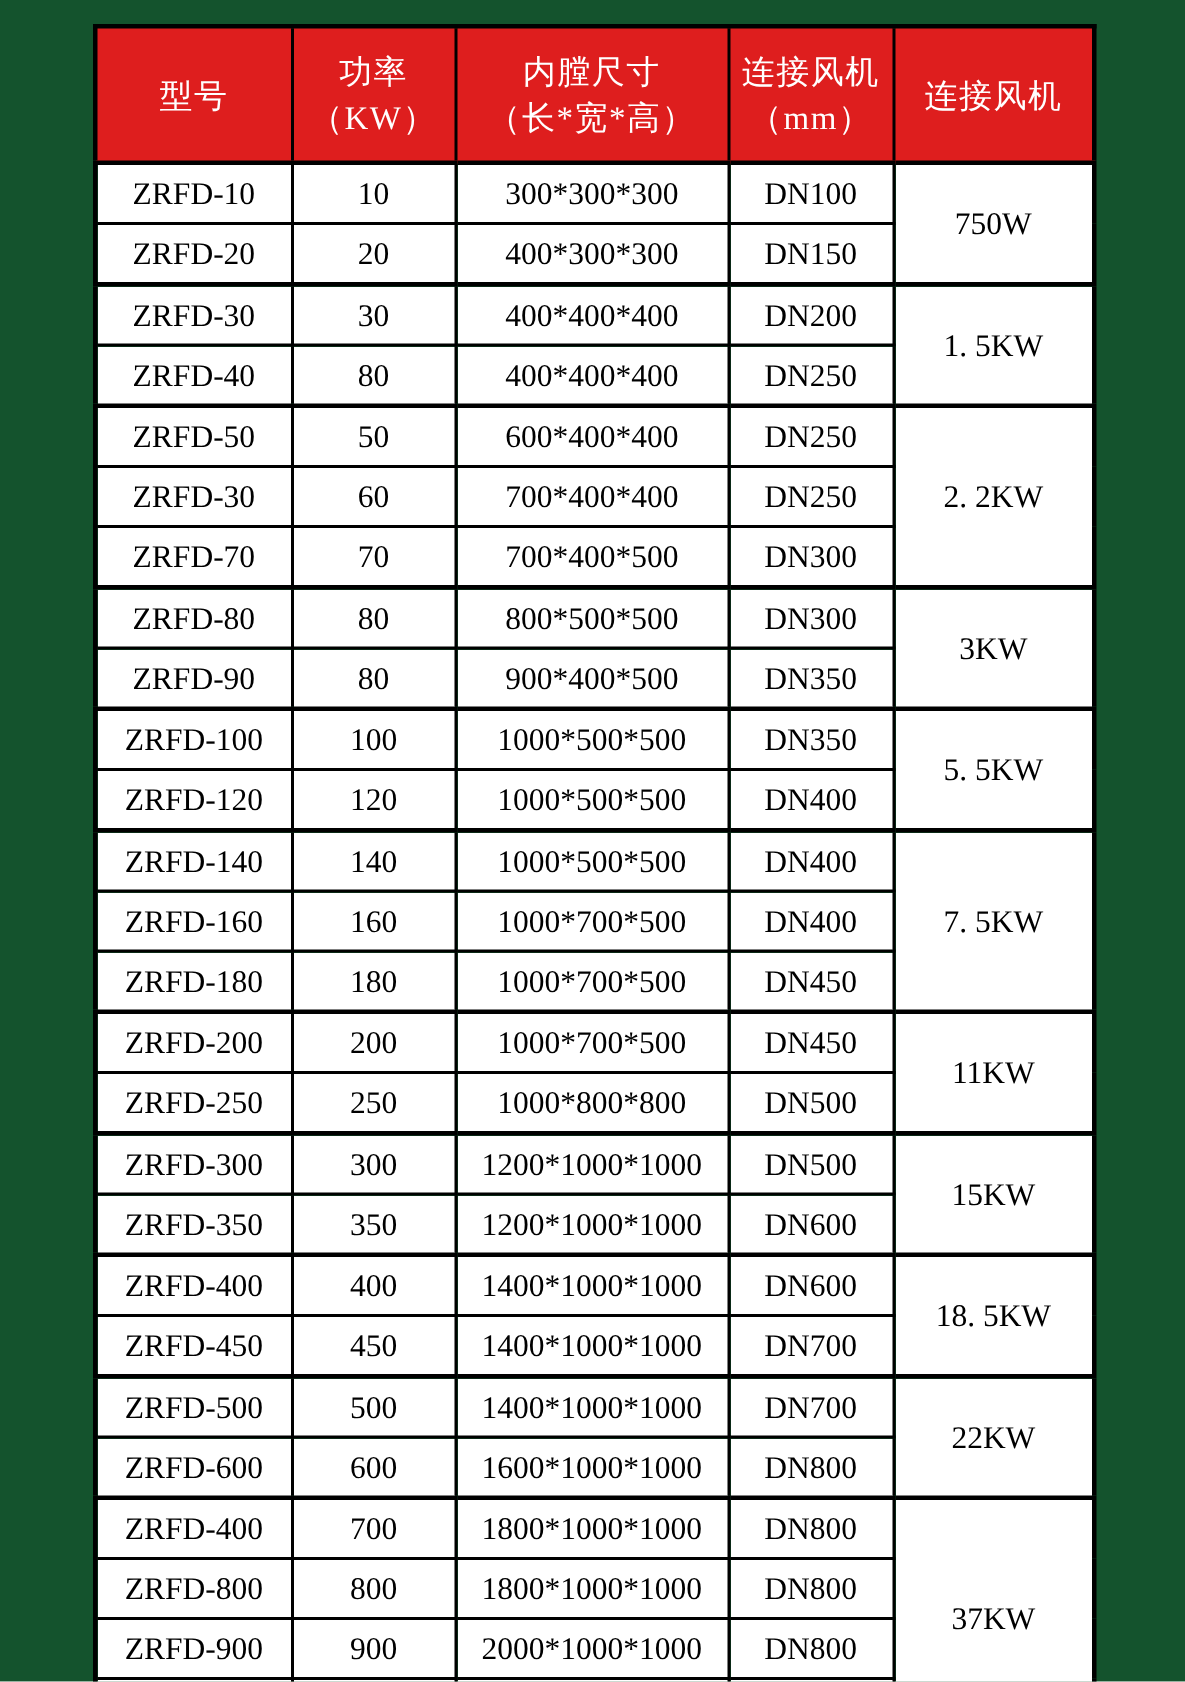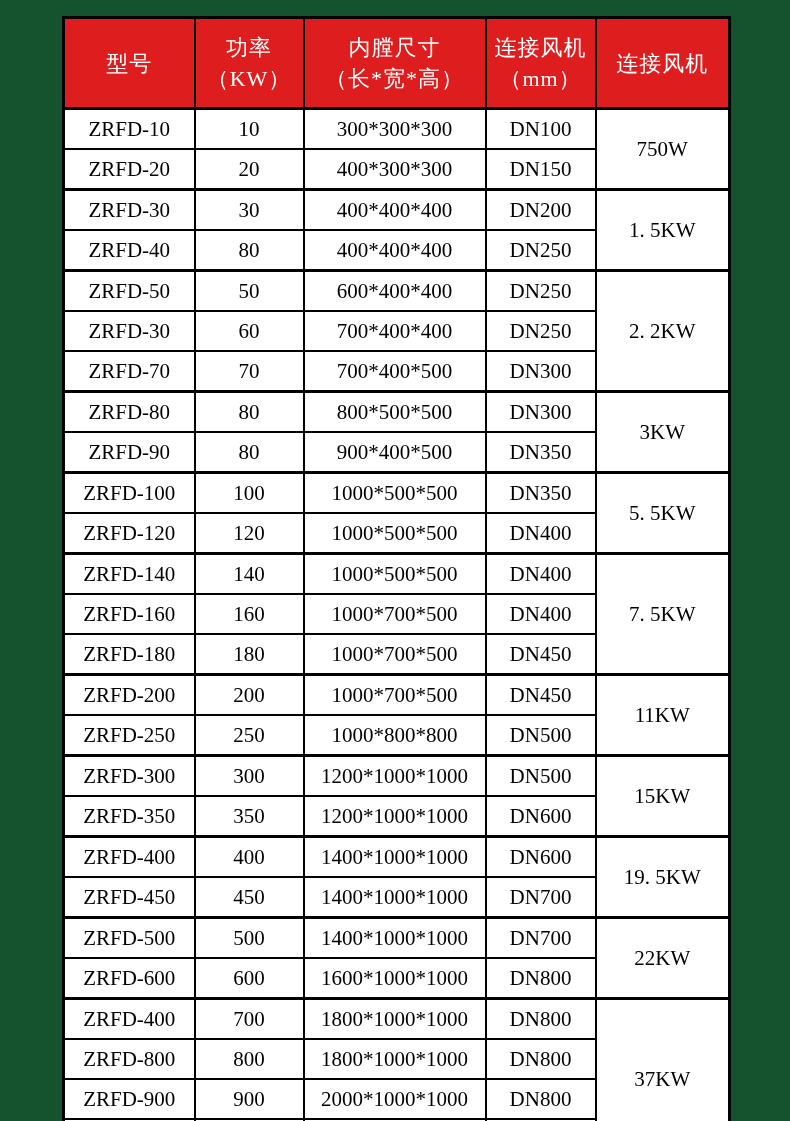--- a/index.html
+++ b/index.html
@@ -212,21 +212,21 @@
           <td>ZRFD-350</td>
           <td>350</td>
           <td>1200*1000*1000</td>
           <td>DN600</td>
         </tr>
         <tr class="group-start">
           <td>ZRFD-400</td>
           <td>400</td>
           <td>1400*1000*1000</td>
           <td>DN600</td>
-          <td rowspan="2">19. 5KW</td>
+          <td rowspan="2">18. 5KW</td>
         </tr>
         <tr>
           <td>ZRFD-450</td>
           <td>450</td>
           <td>1400*1000*1000</td>
           <td>DN700</td>
         </tr>
         <tr class="group-start">
           <td>ZRFD-500</td>
           <td>500</td>

